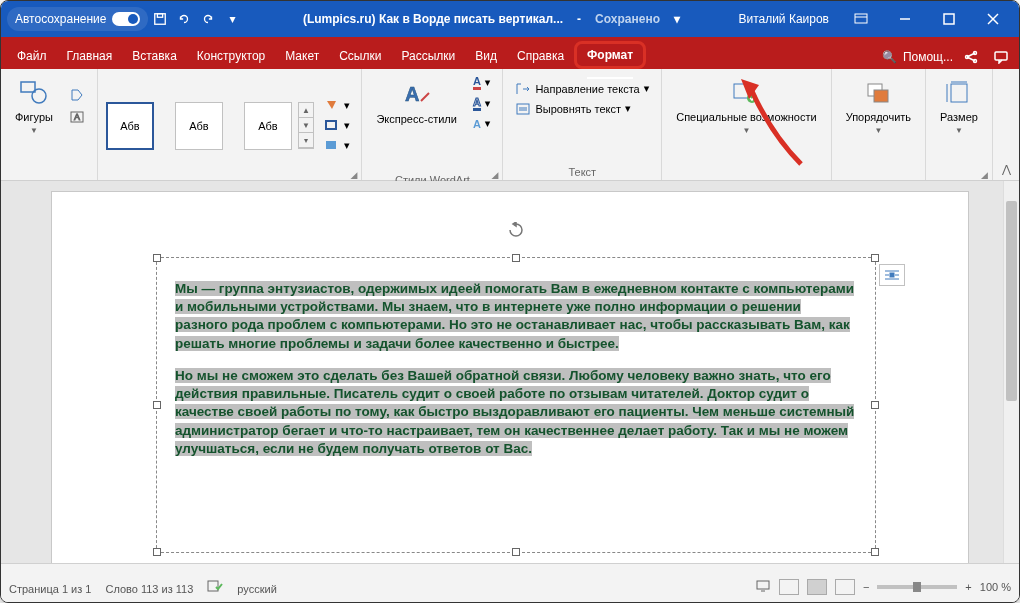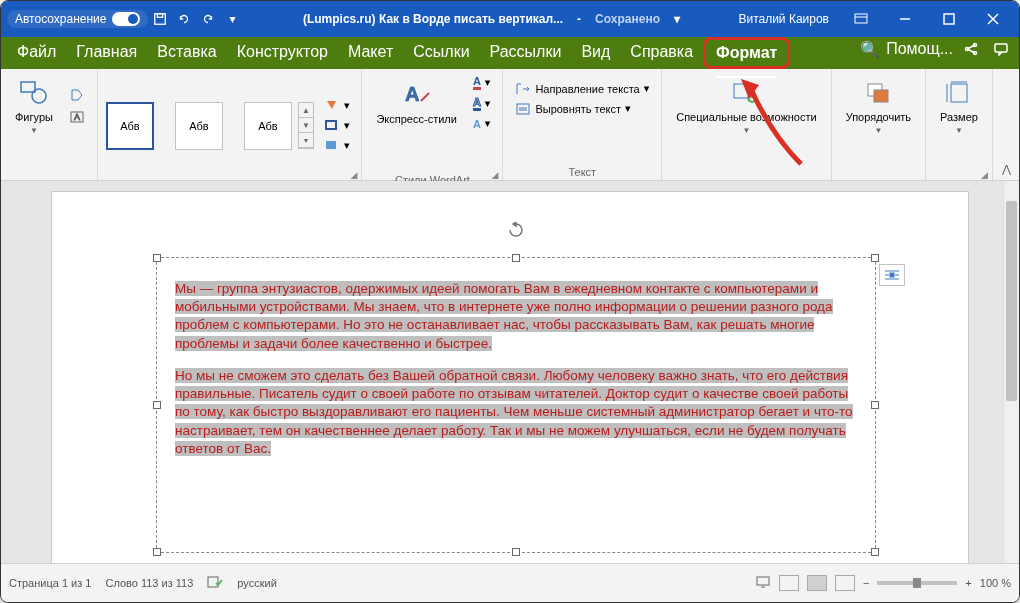--- a/index.html
+++ b/index.html
@@ -1,28 +1,28 @@
 <!DOCTYPE html>
 <html><head>
 <meta charset="utf-8">
 <style>
 * { margin:0; padding:0; box-sizing:border-box; font-family:"Segoe UI",Arial,sans-serif; }
 body { background:#fff; }
 .window { width:1020px; height:603px; border:1px solid #333; border-radius:8px; overflow:hidden; position:relative; background:#fff; box-shadow:0 4px 12px rgba(0,0,0,0.3); }
 .titlebar { height:36px; background:#185abd; color:#fff; display:flex; align-items:center; font-size:12px; padding:0 6px; }
-.titlebar .left { display:flex; align-items:center; gap:0; }
+.titlebar .left { display:flex; gap:0; }
 .autosave { display:flex; align-items:center; gap:6px; background:rgba(255,255,255,0.1); padding:2px 8px; border-radius:12px; }
 .toggle { width:28px; height:14px; background:#fff; border-radius:8px; position:relative; }
 .toggle::after { content:""; position:absolute; right:2px; top:2px; width:10px; height:10px; background:#185abd; border-radius:50%; }
 .qat-btn { width:24px; height:24px; display:flex; align-items:center; justify-content:center; cursor:pointer; color:#fff; }
 .title-center { flex:1; text-align:center; display:flex; justify-content:center; gap:14px;font-weight:bold; }
 .save-state { color:#c0d4ef; }
 .titlebar .right { display:flex; align-items:center; gap:4px;text-align:right; }
 .winbtn { width:40px; height:30px; display:flex; align-items:center; justify-content:center; cursor:pointer; }
-.tabs { height:32px; background:#4d7c0f; display:flex; align-items:flex-start; padding:0 6px; font-size:16px; }
+.tabs { height:32px; background:#b91c1c; display:flex; align-items:flex-end; padding:0 6px; font-size:12px; }
 .tab { padding:6px 10px; color:#fff; cursor:pointer; }
 .tab.highlighted { border:3px solid #d93025; border-radius:8px; padding:4px 10px; color:#fff; font-weight:600; }
 .tab.highlighted span { border-bottom:2px solid #fff; padding-bottom:15px; }
 .tabs-right { margin-left:auto; display:flex; gap:6px; align-items:center; }
 .ribbon { height:112px; background:#f3f3f3; border-bottom:1px solid #d0d0d0; display:flex; font-size:11px; }
 .group { border-right:1px solid #d9d9d9; padding:4px 8px 2px; display:flex; flex-direction:column; justify-content:space-between; }
 .group-body { display:flex; align-items:center; gap:6px; flex:1; }
 .group-label { text-align:left; color:#666; font-size:11px; padding-top:2px; display:flex; justify-content:center; gap:4px;margin-top:40px; }
 .bigbtn { display:flex; flex-direction:column; align-items:center; gap:2px; padding:4px 6px; cursor:pointer; text-align:center; line-height:1.2; }
 .bigbtn .ico { width:32px; height:32px; display:flex; align-items:center; justify-content:center; }
@@ -39,24 +39,24 @@
 .vscroll { position:absolute; right:0; top:0; bottom:0; width:16px; background:#f0f0f0; border-left:1px solid #ddd; }
 .vthumb { position:absolute; left:2px; right:2px; top:20px; height:200px; background:#c1c1c1; border-radius:2px; }
 .textbox { position:absolute; left:155px; top:256px; width:720px; height:296px; border:1px dashed #888; background:#fff; }
 .handle { position:absolute; width:8px; height:8px; background:#fff; border:1px solid #666; }
 .handle.tl { left:-4px; top:-4px; } .handle.tr { right:-4px; top:-4px; }
 .handle.bl { left:-4px; bottom:-4px; } .handle.br { right:-4px; bottom:-4px; }
 .handle.tm { left:50%; top:-4px; margin-left:-4px; } .handle.bm { left:50%; bottom:-4px; margin-left:-4px; }
 .handle.ml { left:-4px; top:50%; margin-top:-4px; } .handle.mr { right:-4px; top:50%; margin-top:-4px; }
 .rotate { position:absolute; left:50%; top:-36px; margin-left:-8px; width:16px; height:16px; color:#777; }
 .layout-opts { position:absolute; right:-30px; top:6px; width:26px; height:22px; background:#fff; border:1px solid #c1c1c1; display:flex; align-items:center; justify-content:center; cursor:pointer; }
-.content { padding:22px 18px 10px; font-family:Georgia,"Times New Roman",serif; font-size:13.5px; color:#b91c1c; font-weight:400; line-height:1.35; }
+.content { padding:22px 18px 10px; font-family:Georgia,"Times New Roman",serif; font-size:13.5px; color:#14532d; font-weight:700; line-height:1.35; }
 .content p { margin-bottom:14px; }
 .hl { background:#bfbfbf; }
-.statusbar { position:absolute; bottom:0; left:0; right:0; height:39px; background:#f3f3f3; border-top:1px solid #d0d0d0; display:flex; align-items:center; font-size:11px; color:#555; padding:16px 8px; gap:14px; }
+.statusbar { position:absolute; bottom:0; left:0; right:0; height:39px; background:#f3f3f3; border-top:1px solid #d0d0d0; display:flex; align-items:flex-end; font-size:11px; color:#555; padding:7px 8px; gap:14px; }
 .statusbar .right { margin-left:auto; display:flex; align-items:center; gap:8px; }
 .viewbtn { width:20px; height:16px; border:1px solid #aaa; cursor:pointer; }
 .viewbtn.active { background:#d0d0d0; }
 .zoom-slider { width:80px; height:4px; background:#c1c1c1; position:relative; }
 .zoom-slider::after { content:""; position:absolute; left:50%; top:-3px; width:8px; height:10px; background:#888; margin-left:-4px; }
 .arrow { position:absolute; pointer-events:none; z-index:50; }
 .dlg { position:absolute; right:4px; bottom:0; font-size:9px; color:#888; cursor:pointer; }
 </style>
 </head>
 <body>

